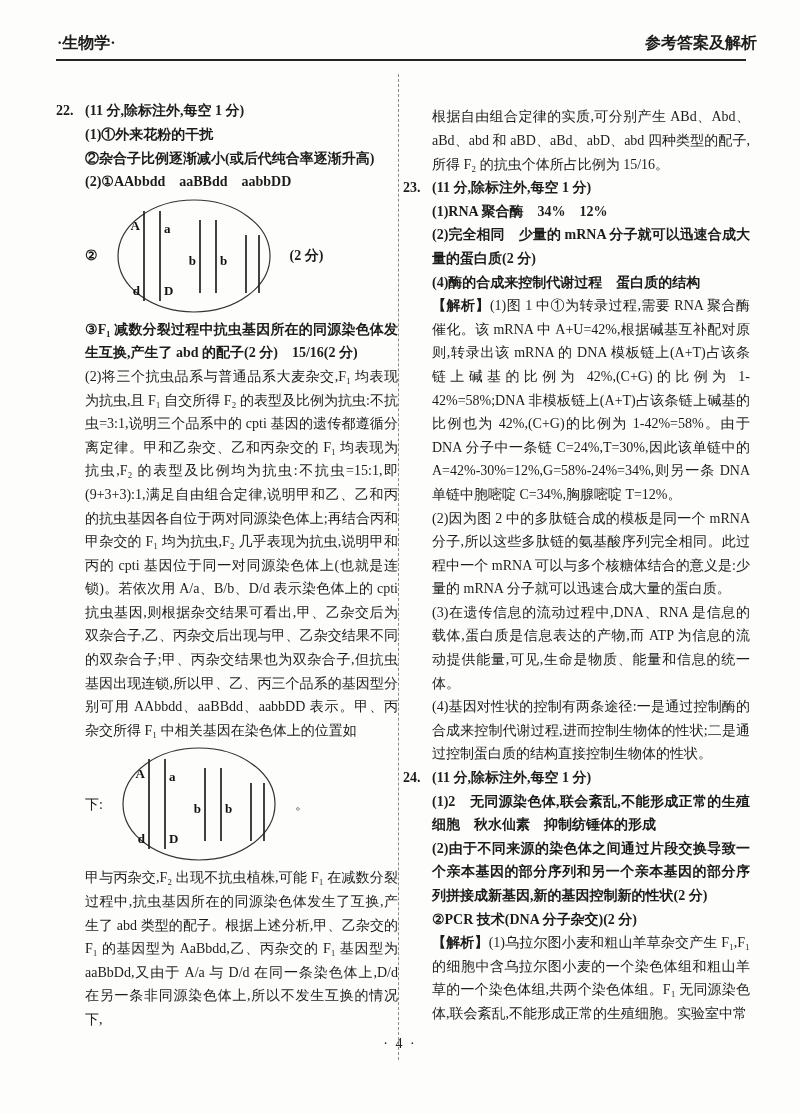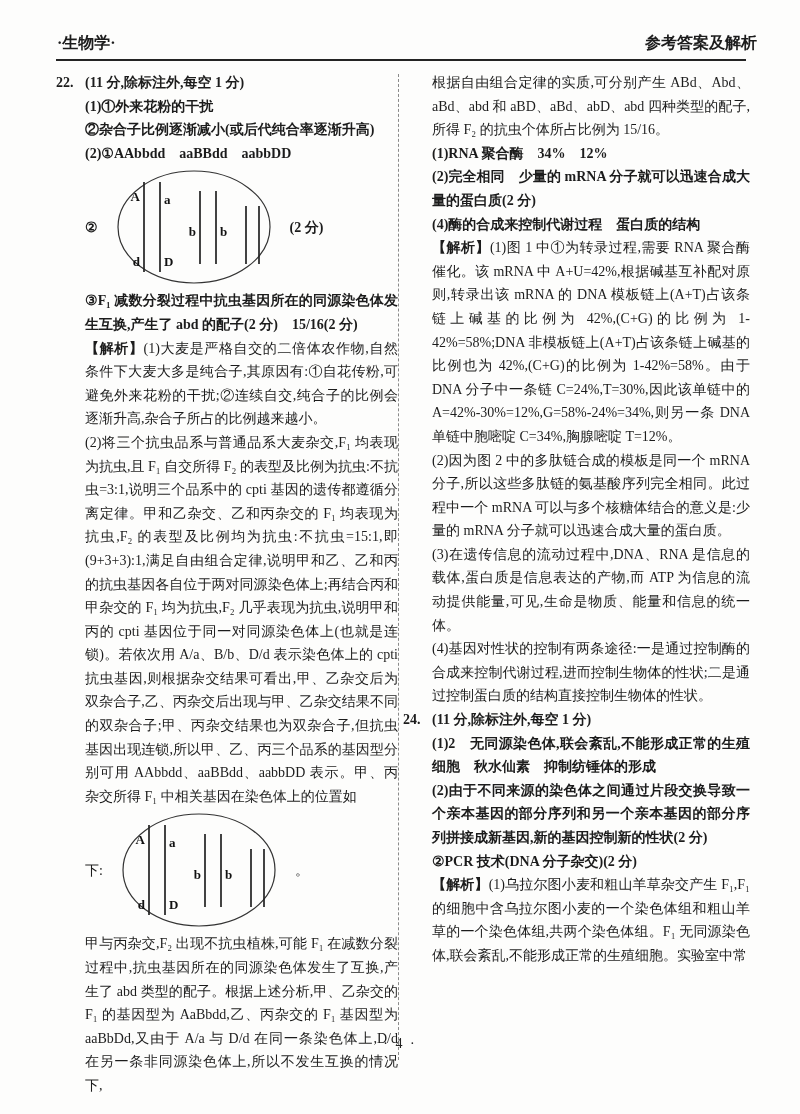--- a/index.html
+++ b/index.html
@@ -1,21 +1,21 @@
 <!DOCTYPE html>
 <html><head>
 <meta charset="utf-8">
 <style>
   html,body{margin:0;padding:0;background:#e9e9e9;}
   .page{position:relative;width:800px;height:1114px;background:#fdfdfc;overflow:hidden;
         font-family:"Liberation Serif","DejaVu Serif",serif;color:#1c1c1c;}
   .hdr{position:absolute;top:33px;left:57px;right:43px;display:flex;
        justify-content:space-between;align-items:baseline;font-size:16px;font-weight:bold;}
   .rule{position:absolute;top:59px;left:56px;right:54px;border-top:2.4px solid #242424;}
-  .cols{position:absolute;top:71px;left:56px;right:50px;display:flex;align-items:flex-start;}
+  .cols{position:absolute;top:71px;left:56px;right:50px;display:flex;align-items:center;}
   .col{font-size:14px;line-height:23.6px;text-align:justify;}
   .col-l{width:342px;padding-left:29px;box-sizing:border-box;}
   .divider{border-left:1.5px dashed #8a8a8a;margin:3px 4px 0 0;height:986px;}
   .col-r{flex:1;padding-left:29px;box-sizing:border-box;}
   p{margin:0;}
   .num-item{text-indent:-29px;}
   .num{display:inline-block;width:29px;text-indent:0;}
   .ans{font-weight:bold;}
   .tag{font-weight:bold;}
   .diagram{display:flex;align-items:center;margin:3px 0;}
@@ -62,21 +62,20 @@
           <text x="40" y="98" text-anchor="end">d</text>
           <text x="64" y="36">a</text>
           <text x="64" y="98">D</text>
           <text x="96" y="68" text-anchor="end">b</text>
           <text x="120" y="68">b</text>
         </svg>
         <span class="dlab b">(2 分)</span>
       </div>
 
       <p class="ans">③F₁ 减数分裂过程中抗虫基因所在的同源染色体发生互换,产生了 abd 的配子(2 分)　15/16(2 分)</p>
-      <p><b class="tag">【解析】</b><span>(1)大麦是严格自交的二倍体农作物,自然条件下大麦大多是纯合子,其原因有:①自花传粉,可避免外来花粉的干扰;②连续自交,纯合子的比例会逐渐升高,杂合子所占的比例越来越小。</span></p>
       <p>(2)将三个抗虫品系与普通品系大麦杂交,F₁ 均表现为抗虫,且 F₁ 自交所得 F₂ 的表型及比例为抗虫:不抗虫=3:1,说明三个品系中的 cpti 基因的遗传都遵循分离定律。甲和乙杂交、乙和丙杂交的 F₁ 均表现为抗虫,F₂ 的表型及比例均为抗虫:不抗虫=15:1,即(9+3+3):1,满足自由组合定律,说明甲和乙、乙和丙的抗虫基因各自位于两对同源染色体上;再结合丙和甲杂交的 F₁ 均为抗虫,F₂ 几乎表现为抗虫,说明甲和丙的 cpti 基因位于同一对同源染色体上(也就是连锁)。若依次用 A/a、B/b、D/d 表示染色体上的 cpti 抗虫基因,则根据杂交结果可看出,甲、乙杂交后为双杂合子,乙、丙杂交后出现与甲、乙杂交结果不同的双杂合子;甲、丙杂交结果也为双杂合子,但抗虫基因出现连锁,所以甲、乙、丙三个品系的基因型分别可用 AAbbdd、aaBBdd、aabbDD 表示。甲、丙杂交所得 F₁ 中相关基因在染色体上的位置如</p>
 
       <div class="diagram">
         <span class="dlab">下:</span>
         <svg class="cell-svg" width="188" height="118" viewBox="0 0 188 118">
           <ellipse cx="94" cy="59" rx="76" ry="56"></ellipse>
           <line x1="44" y1="14" x2="44" y2="104"></line>
           <line x1="60" y1="14" x2="60" y2="104"></line>
           <line x1="100" y1="23" x2="100" y2="96"></line>
           <line x1="116" y1="23" x2="116" y2="96"></line>
@@ -92,20 +91,21 @@
         <span class="dlab">。</span>
       </div>
 
       <p>甲与丙杂交,F₂ 出现不抗虫植株,可能 F₁ 在减数分裂过程中,抗虫基因所在的同源染色体发生了互换,产生了 abd 类型的配子。根据上述分析,甲、乙杂交的 F₁ 的基因型为 AaBbdd,乙、丙杂交的 F₁ 基因型为 aaBbDd,又由于 A/a 与 D/d 在同一条染色体上,D/d 在另一条非同源染色体上,所以不发生互换的情况下,</p>
     </div>
 
     <div class="divider"></div>
 
     <div class="col col-r">
       <p>根据自由组合定律的实质,可分别产生 ABd、Abd、aBd、abd 和 aBD、aBd、abD、abd 四种类型的配子,所得 F₂ 的抗虫个体所占比例为 15/16。</p>
+      <p class="num-item ans"><span class="num">23.</span><span>(11 分,除标注外,每空 1 分)</span></p>
       <p class="ans">(1)RNA 聚合酶　34%　12%</p>
       <p class="ans">(2)完全相同　少量的 mRNA 分子就可以迅速合成大量的蛋白质(2 分)</p>
       <p class="ans">(4)酶的合成来控制代谢过程　蛋白质的结构</p>
       <p><b class="tag">【解析】</b><span>(1)图 1 中①为转录过程,需要 RNA 聚合酶催化。该 mRNA 中 A+U=42%,根据碱基互补配对原则,转录出该 mRNA 的 DNA 模板链上(A+T)占该条链上碱基的比例为 42%,(C+G)的比例为 1-42%=58%;DNA 非模板链上(A+T)占该条链上碱基的比例也为 42%,(C+G)的比例为 1-42%=58%。由于 DNA 分子中一条链 C=24%,T=30%,因此该单链中的 A=42%-30%=12%,G=58%-24%=34%,则另一条 DNA 单链中胞嘧啶 C=34%,胸腺嘧啶 T=12%。</span></p>
       <p>(2)因为图 2 中的多肽链合成的模板是同一个 mRNA 分子,所以这些多肽链的氨基酸序列完全相同。此过程中一个 mRNA 可以与多个核糖体结合的意义是:少量的 mRNA 分子就可以迅速合成大量的蛋白质。</p>
       <p>(3)在遗传信息的流动过程中,DNA、RNA 是信息的载体,蛋白质是信息表达的产物,而 ATP 为信息的流动提供能量,可见,生命是物质、能量和信息的统一体。</p>
       <p>(4)基因对性状的控制有两条途径:一是通过控制酶的合成来控制代谢过程,进而控制生物体的性状;二是通过控制蛋白质的结构直接控制生物体的性状。</p>
       <p class="num-item ans"><span class="num">24.</span><span>(11 分,除标注外,每空 1 分)</span></p>
       <p class="ans">(1)2　无同源染色体,联会紊乱,不能形成正常的生殖细胞　秋水仙素　抑制纺锤体的形成</p>
       <p class="ans">(2)由于不同来源的染色体之间通过片段交换导致一个亲本基因的部分序列和另一个亲本基因的部分序列拼接成新基因,新的基因控制新的性状(2 分)</p>

